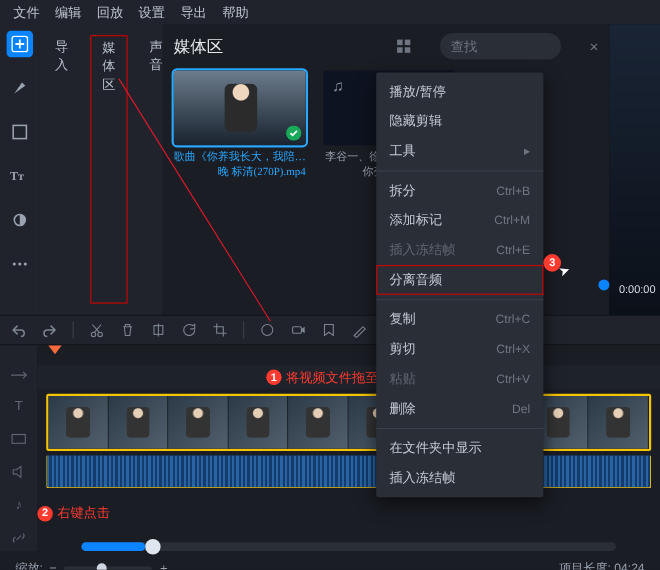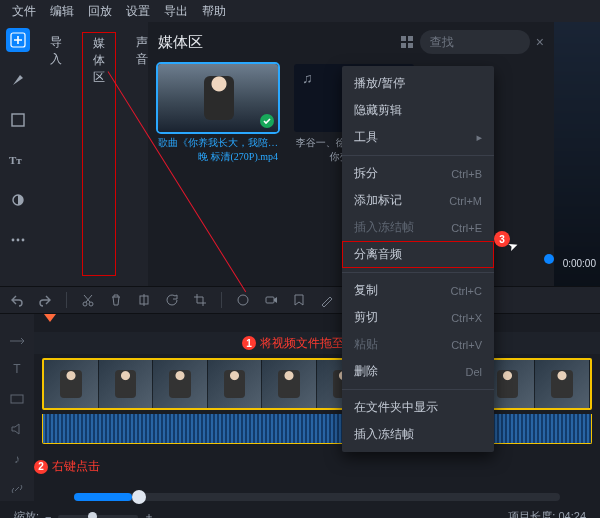--- a/index.html
+++ b/index.html
@@ -9,21 +9,21 @@
   .main { display: flex; height: 264px; }
   .toolcol { width: 36px; background: #20232b; display: flex; flex-direction: column; align-items: center; padding-top: 6px; gap: 16px; }
   .toolcol .ticon { width: 24px; height: 24px; display: flex; align-items: center; justify-content: center; border-radius: 4px; color: #9aa3b0; font-weight: bold; }
   .toolcol .ticon.active { background: #0b84ff; color: #fff; }
   .sidepanel { width: 112px; background: #20232b; padding: 10px 4px; display: flex; flex-direction: row; gap: 10px; font-size: 12px; }
   .sidepanel .item { padding: 2px 10px; color: #b7bfcb; cursor: pointer; }
   .sidepanel .item.hl { border: 1px solid #d40000; }
   .media-area { flex: 1; background: #1a1d24; padding: 8px 10px; position: relative; }
   .media-head { display: flex; align-items: center; justify-content: space-between; margin-bottom: 10px; }
   .media-title { font-size: 15px; color: #e6e9ee; }
-  .media-controls { display: flex; align-items: center; gap: 6px; color: #6f7682; }
+  .media-controls { display: flex; align-items: center; gap: 26px; color: #6f7682; }
   .searchbox { background: #2a2e36; border-radius: 14px; height: 24px; width: 110px; display: flex; align-items: center; padding: 0 10px; color: #6f7682; font-size: 12px; }
   .thumbs { display: flex; gap: 16px; }
   .thumb { width: 120px; }
   .thumb .imgbox { width: 120px; height: 68px; border-radius: 3px; background: #0d1320; position: relative; overflow: hidden; }
   .thumb.sel .imgbox { outline: 2px solid #2aa8ff; }
   .thumb .imgbox .scene { position: absolute; inset: 0; background: linear-gradient(180deg,#6d7d8e 0%, #3d4a57 55%, #1a2330 100%); }
   .thumb .imgbox .person { position:absolute; left:38%; top:18%; width:30px; height:44px; background: radial-gradient(circle at 50% 18%, #efd6bf 0 7px, transparent 8px), linear-gradient(#2b2b2b,#2b2b2b); border-radius:6px; }
   .thumb .cap { font-size: 10px; line-height: 14px; margin-top: 4px; color: #2aa8ff; text-align: right; overflow-wrap: break-word; font-family: Liberation Serif, serif; }
   .thumb .cap.dim { color: #9aa3b0; }
   .noteicon { position:absolute; left:8px; top:6px; color:#8a93a0; font-size:14px; }

